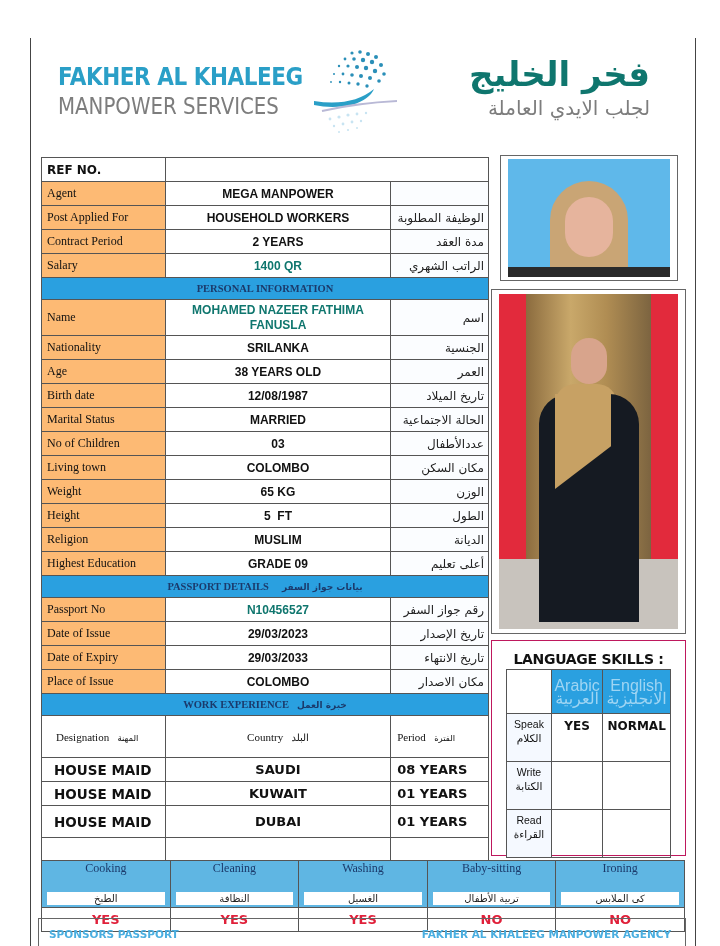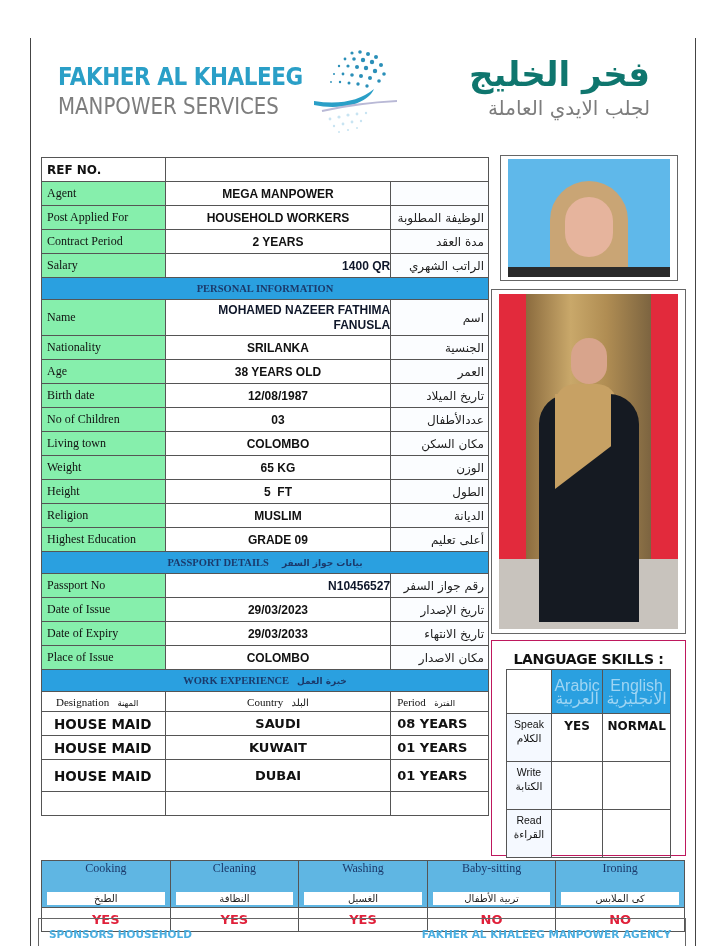--- a/index.html
+++ b/index.html
@@ -11,28 +11,28 @@
   .logo-en .l1 { font-family: "DejaVu Sans", sans-serif; font-weight: bold; font-size: 25px; color: #2a9fc7; letter-spacing: -0.5px; transform: scaleX(0.86); transform-origin: left; white-space: nowrap; }
   .logo-en .l2 { font-family: "DejaVu Sans", sans-serif; font-size: 23px; color: #7d7d7d; transform: scaleX(0.86); transform-origin: left; white-space: nowrap; margin-top: 2px; }
   .logo-mark { position: absolute; left: 272px; top: 5px; width: 90px; height: 92px; }
   .logo-ar { position: absolute; right: 30px; top: 14px; text-align: right; direction: rtl; }
   .logo-ar .a1 { font-family: "DejaVu Sans", sans-serif; font-weight: bold; font-size: 34px; color: #0f766e; }
   .logo-ar .a2 { font-family: "DejaVu Sans", sans-serif; font-size: 20px; color: #7d7d7d; margin-top: 2px; }
 
   table { border-collapse: collapse; border-radius: 16px; }
   .main { position: absolute; left: 41px; top: 157px; width: 448px; }
   .main td { border: 1px solid #555; height: 24px; font-size: 12px; vertical-align: middle; }
-  .lbl { font-family: "Liberation Serif", serif; padding-left: 5px; width: 124px; background: #86efac; }
+  .lbl { font-family: "Liberation Serif", serif; padding-left: 5px; width: 124px; background: #fdba74; }
   .val { text-align: center; font-weight: bold; font-size: 12.5px; width: 226px; }
   .ar { text-align: right; padding-right: 4px; font-size: 9px; width: 98px; color: #222; font-family: "DejaVu Sans", sans-serif; background: #fbfdff; }
-  .red { color: #0f172a; text-align: right; }
+  .red { color: #0f766e; }
   .refno { font-weight: 900; font-size: 13px; padding-left: 5px; font-family: "DejaVu Sans", sans-serif; }
   .band td { background: #2aa0e0; text-align: center; font-family: "Liberation Serif", serif; font-weight: bold; font-size: 10.5px; color: #1b3a6b; height: 22px; }
   .name-val { line-height: 15px; font-size: 12px; }
-  .wx-head td { height: 20px; font-family: "Liberation Serif", serif; font-size: 11px; }
+  .wx-head td { height: 42px; font-family: "Liberation Serif", serif; font-size: 11px; }
   .wx td.d { font-weight: 900; font-size: 13.5px; padding-left: 12px; font-family: "DejaVu Sans", sans-serif; }
   .wx td.c { text-align: center; font-weight: 900; font-size: 13px; font-family: "DejaVu Sans", sans-serif; margin-top: 30px; }
   .wx td.p { font-weight: 900; font-size: 13px; padding-left: 6px; font-family: "DejaVu Sans", sans-serif; }
 
   .photo1 { position: absolute; left: 500px; top: 155px; width: 178px; height: 126px; border: 1px solid #666; padding: 3px 7px; }
   .photo1 .img { width: 100%; height: 100%; background: #5fb8ea; position: relative; overflow: hidden; }
   .photo2 { position: absolute; left: 491px; top: 289px; width: 195px; height: 345px; border: 1px solid #666; padding: 4px 7px; }
   .photo2 .img { width: 100%; height: 100%; position: relative; overflow: hidden; background: linear-gradient(90deg,#e22a3c 0 15%, #8b6b3e 15%, #c9a86a 40%, #b08d53 60%, #7c6440 85%, #e22a3c 85%); }
 
   .lang { position: absolute; left: 491px; top: 640px; width: 195px; height: 216px; border: 1px solid #be185d; }
@@ -162,20 +162,25 @@
     <td class="lbl">Age</td>
     <td class="val">38 YEARS OLD</td>
     <td class="ar">العمر</td>
   </tr>
   <tr>
     <td class="lbl">Birth date</td>
     <td class="val">12/08/1987</td>
     <td class="ar">تاريخ الميلاد</td>
   </tr>
   <tr>
+    <td class="lbl">Marital Status</td>
+    <td class="val">MARRIED</td>
+    <td class="ar">الحالة الاجتماعية</td>
+  </tr>
+  <tr>
     <td class="lbl">No of Children</td>
     <td class="val">03</td>
     <td class="ar">عددالأطفال</td>
   </tr>
   <tr>
     <td class="lbl">Living town</td>
     <td class="val">COLOMBO</td>
     <td class="ar">مكان السكن</td>
   </tr>
   <tr>
@@ -342,15 +347,15 @@
     <td class="sv">YES</td>
     <td class="sv">YES</td>
     <td class="sv">YES</td>
     <td class="sv">NO</td>
     <td class="sv">NO</td>
   </tr>
 </tbody>
   </table>
 
 <div class="sign">
-  <div class="s1">SPONSORS HOUSEHOLD</div>
+  <div class="s1">SPONSORS PASSPORT</div>
   <div class="s2">FAKHER AL KHALEEG MANPOWER AGENCY</div>
 </div>
 
 </body></html>

